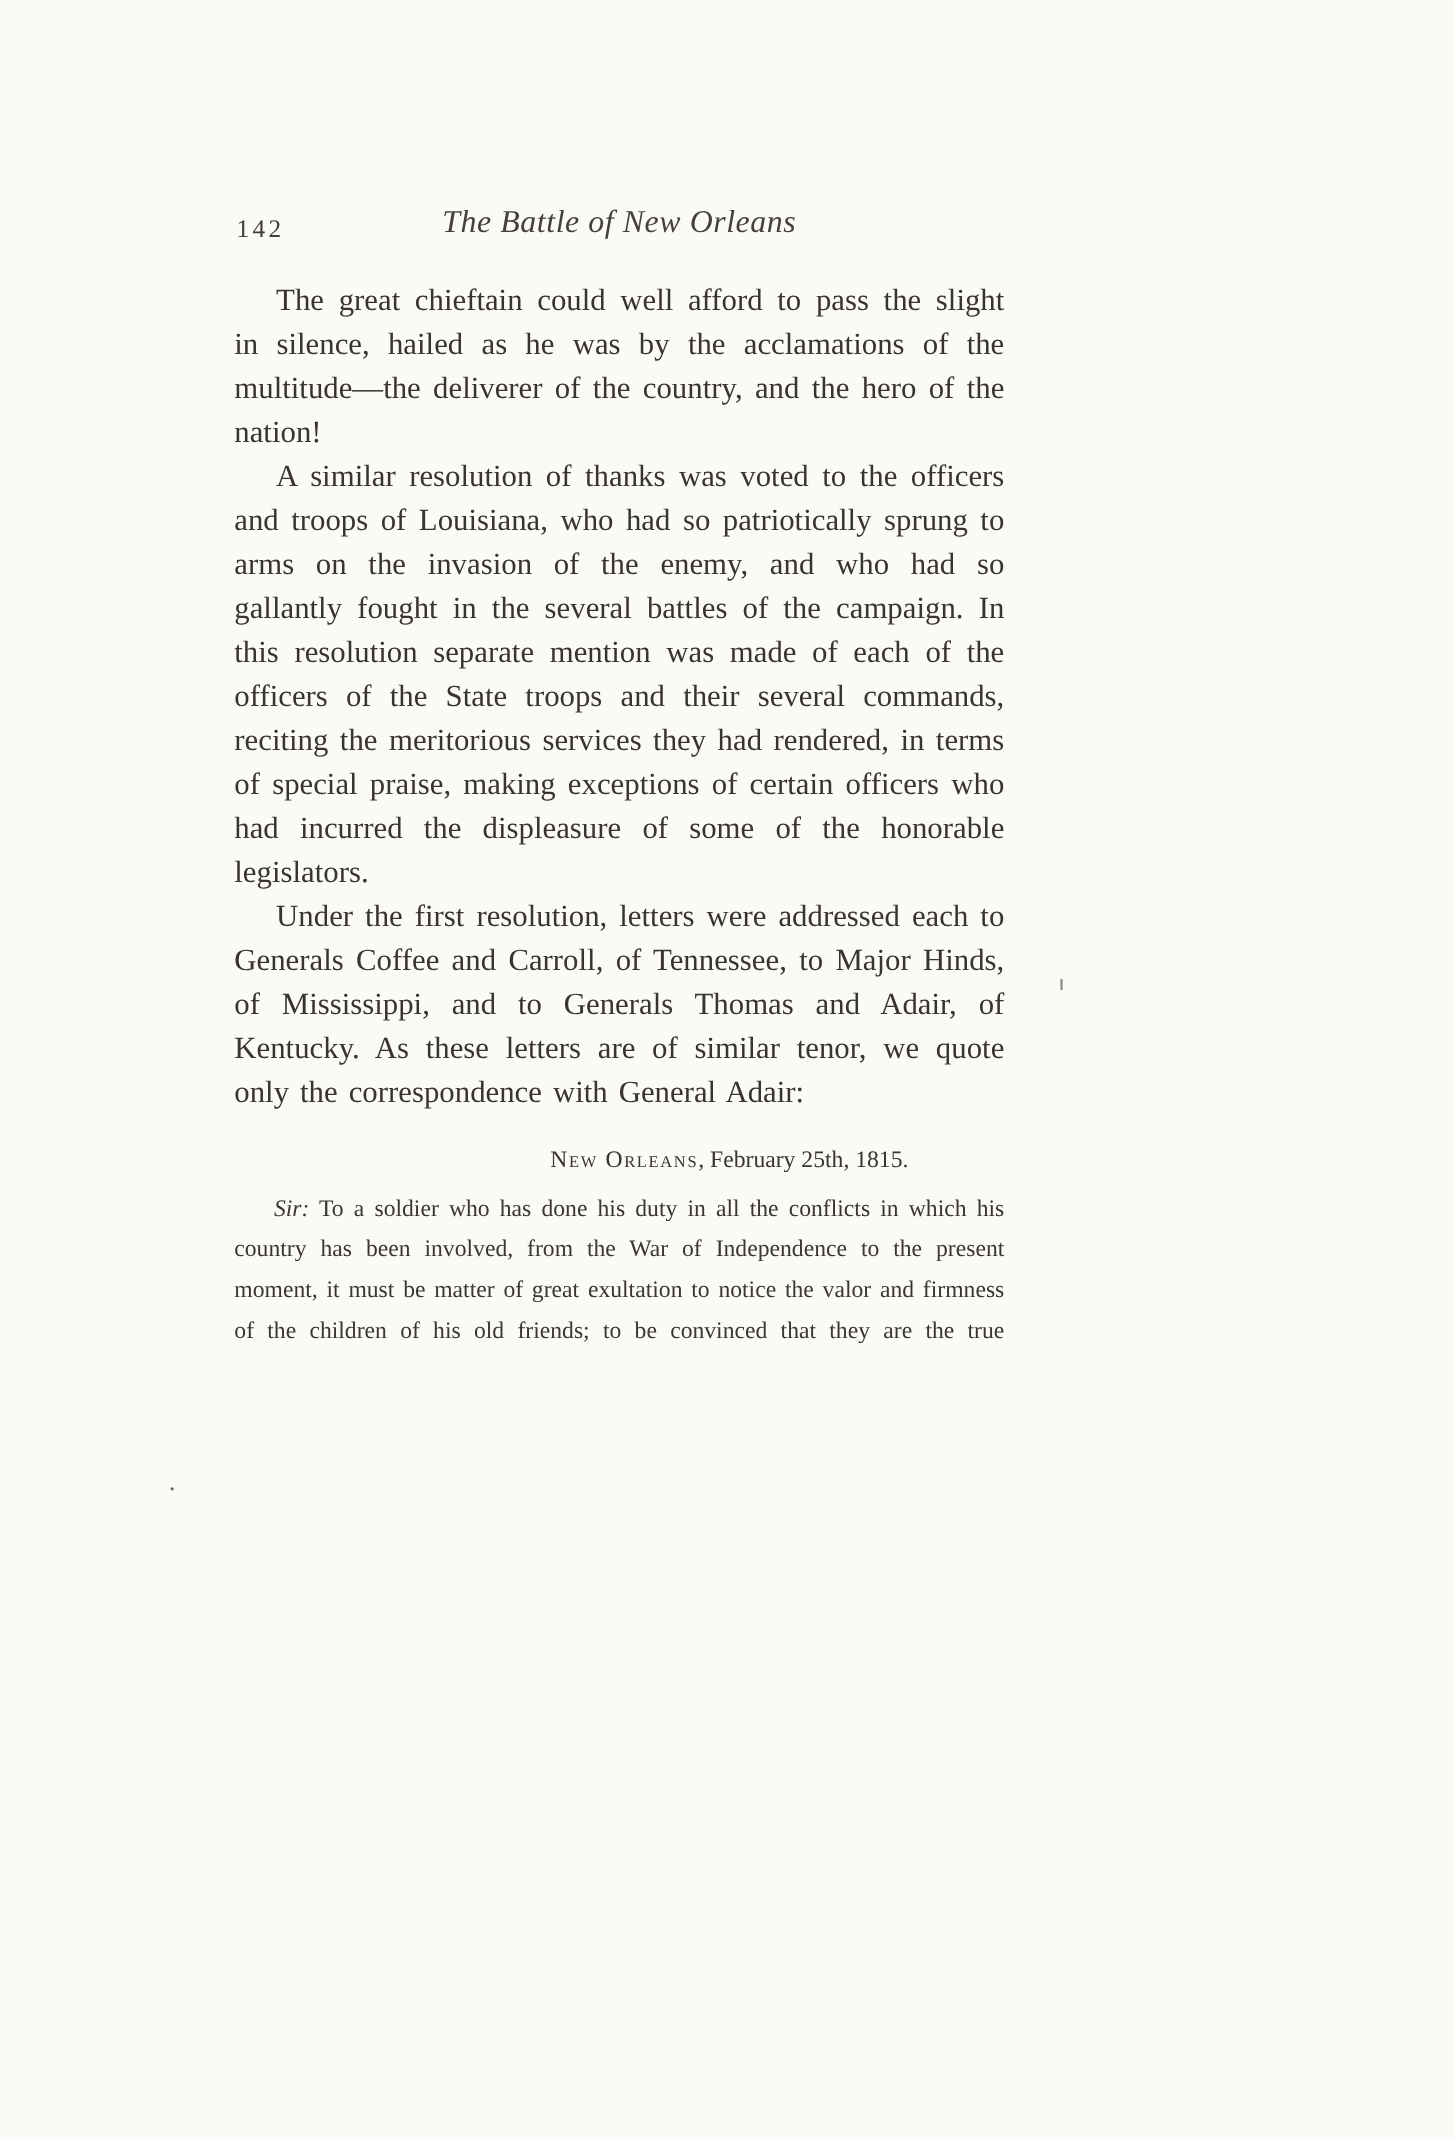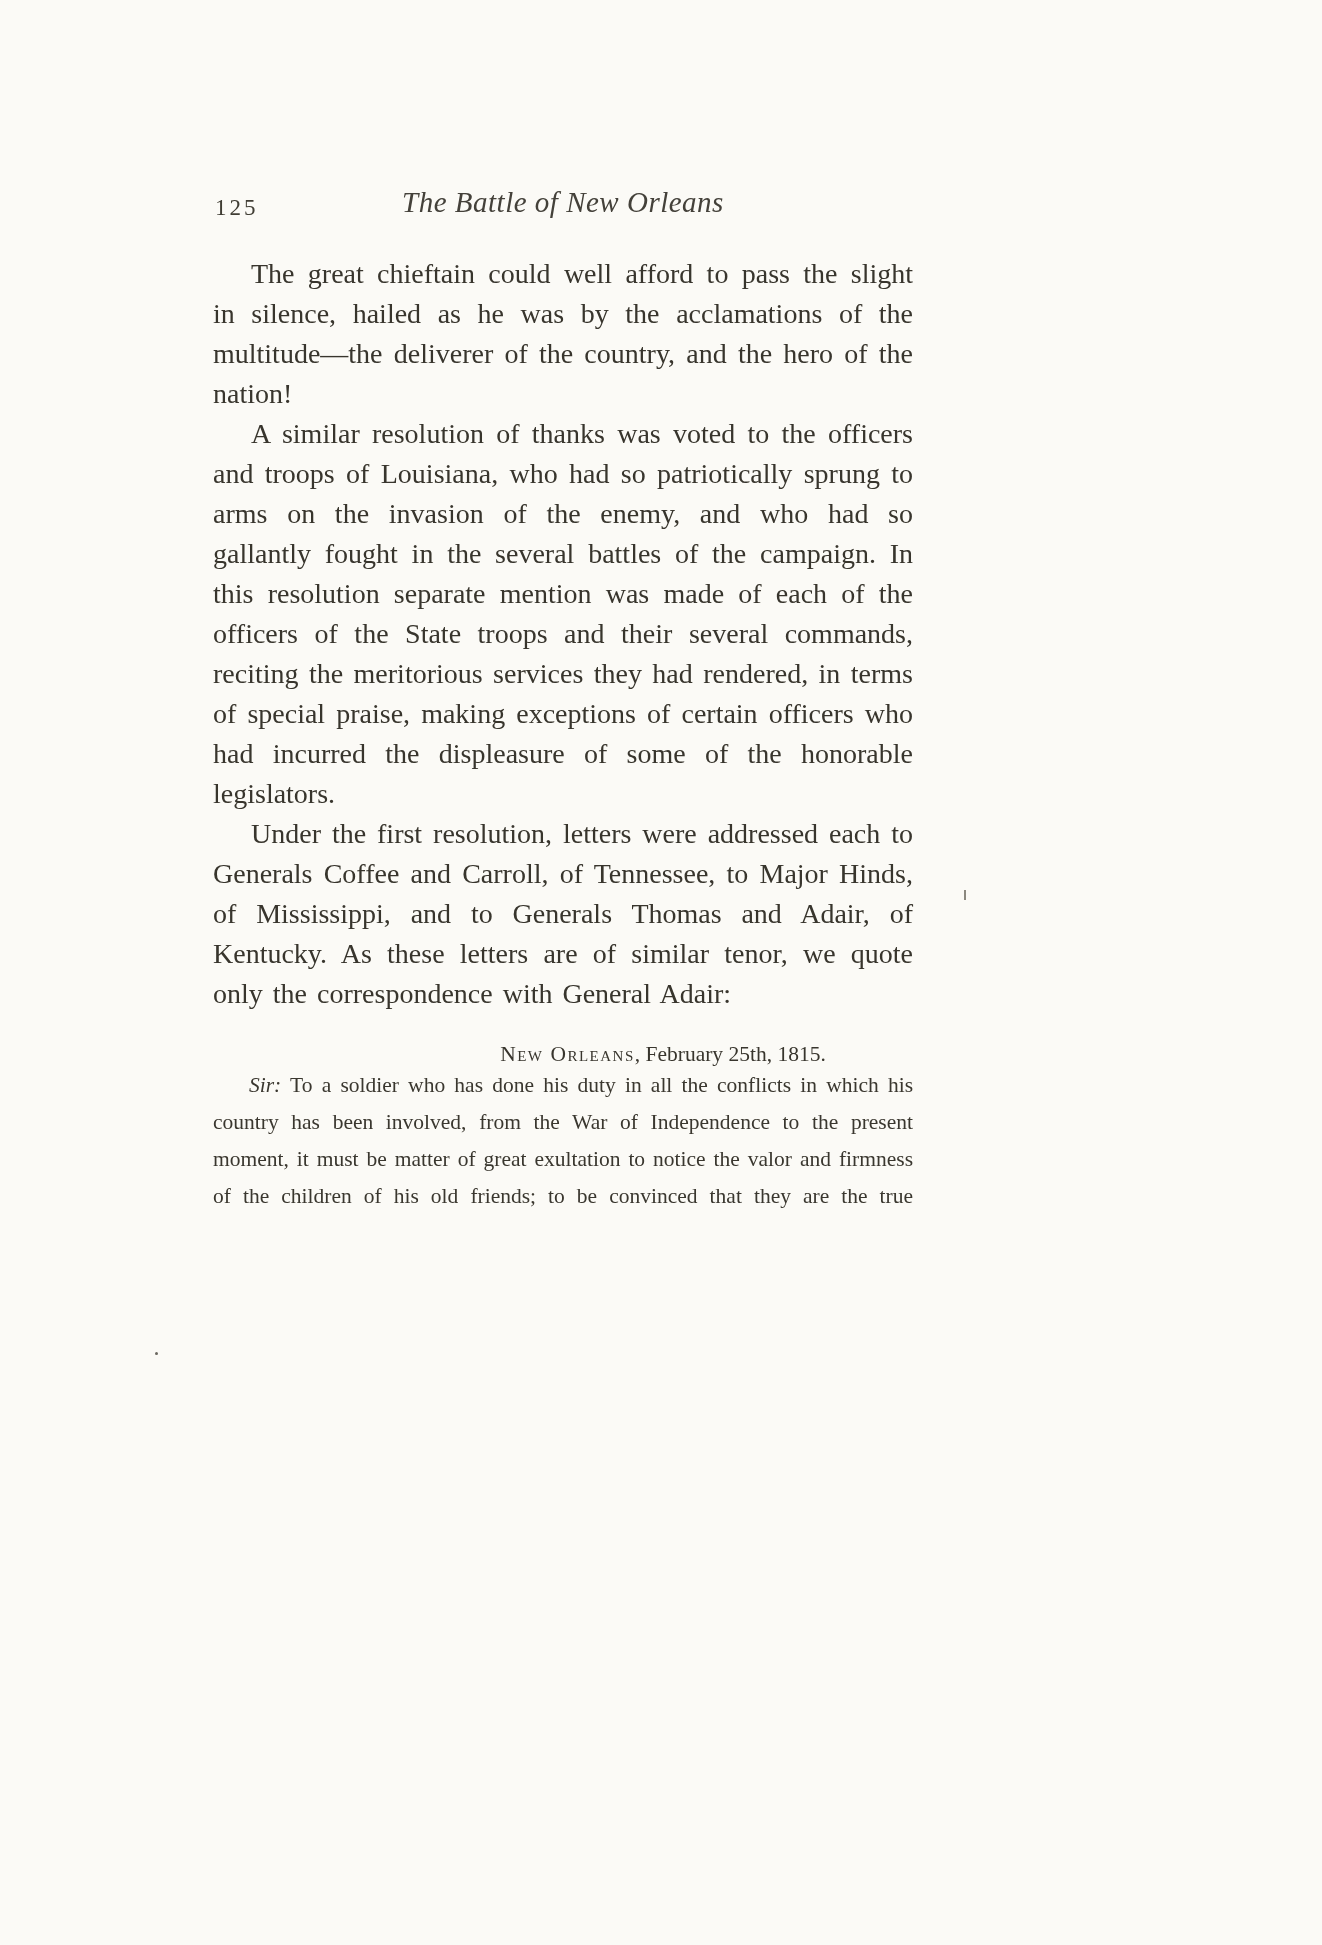--- a/index.html
+++ b/index.html
@@ -53,21 +53,21 @@
     line-height: 40px;
     text-align: justify;
     text-indent: 38px;
     word-spacing: 3px;
     color: #38352d;
   }
   .letter {
     margin-top: 28px;
   }
   .dateline {
-    margin: 0 0 0 0;
+    margin: 0 0 13px 0;
     font-size: 21.5px;
     text-align: center;
     padding-left: 200px;
     color: #38352d;
   }
   .smallcaps {
     font-variant: small-caps;
     letter-spacing: 1.5px;
   }
   .letter-para {
@@ -101,21 +101,21 @@
     background: #8b887f;
   }
 </style>
 </head>
 <body>
 
 <div class="page">
   <div class="content">
 
     <header class="page-header">
-      <span class="page-number">125</span>
+      <span class="page-number">142</span>
       <span class="running-title">The Battle of New Orleans</span>
     </header>
 
     <main>
       <p class="para">The great chieftain could well afford to pass the slight in silence, hailed as he was by the acclamations of the multitude—the deliverer of the country, and the hero of the nation!</p>
       <p class="para">A similar resolution of thanks was voted to the officers and troops of Louisiana, who had so patriotically sprung to arms on the invasion of the enemy, and who had so gallantly fought in the several battles of the campaign. In this resolution separate mention was made of each of the officers of the State troops and their several commands, reciting the meritorious services they had rendered, in terms of special praise, making exceptions of certain officers who had incurred the displeasure of some of the honorable legislators.</p>
       <p class="para">Under the first resolution, letters were addressed each to Generals Coffee and Carroll, of Tennessee, to Major Hinds, of Mississippi, and to Generals Thomas and Adair, of Kentucky.  As these letters are of similar tenor, we quote only the correspondence with General Adair:</p>
 
       <section class="letter">
         <p class="dateline"><span class="smallcaps">New Orleans</span><span>, February 25th, 1815.</span></p>

